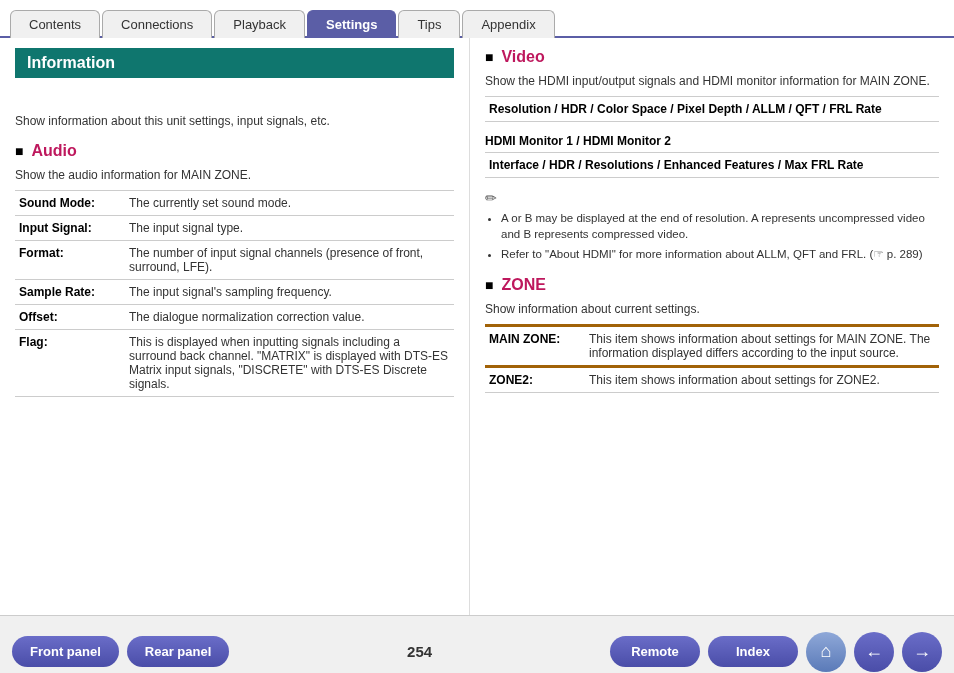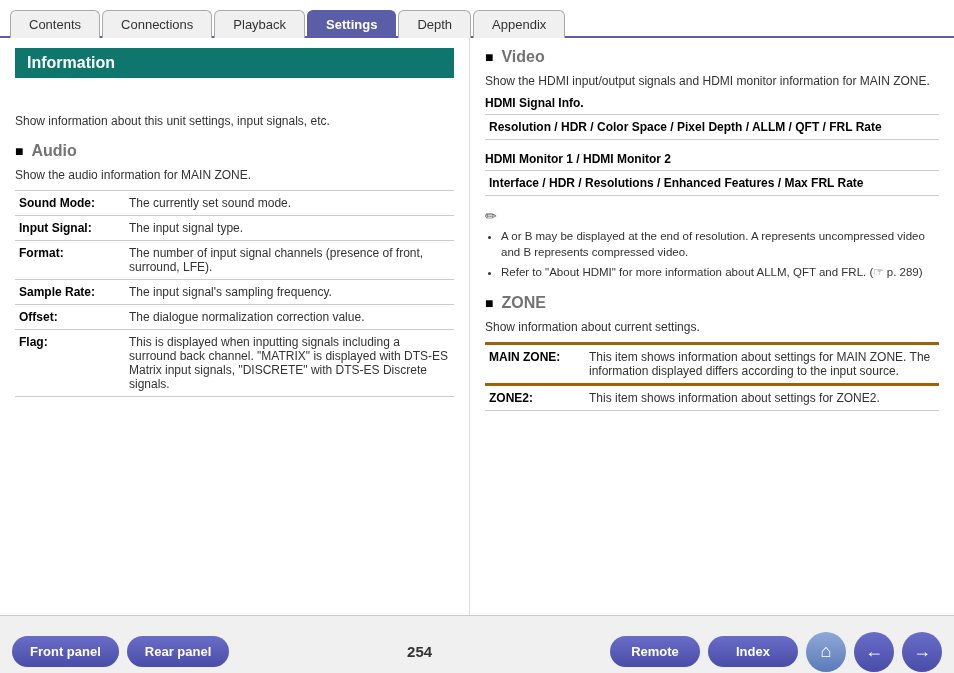--- a/index.html
+++ b/index.html
@@ -68,21 +68,21 @@
       margin-bottom: 14px;
       margin-top: 36px;
     }
 
     
     .section-heading {
       display: flex;
       align-items: center;
       font-size: 16px;
       font-weight: bold;
-      color: #737373;
+      color: #be185d;
       margin-bottom: 8px;
     }
     .section-heading::before {
       content: '■';
       color: #000;
       margin-right: 8px;
       font-size: 14px;
     }
 
     .section-subtext {
@@ -242,21 +242,21 @@
     }
   </style>
 </head>
 <body>
 
 <nav class="top-nav">
   <div class="nav-tab">Contents</div>
   <div class="nav-tab">Connections</div>
   <div class="nav-tab">Playback</div>
   <div class="nav-tab active">Settings</div>
-  <div class="nav-tab">Depth</div>
+  <div class="nav-tab">Tips</div>
   <div class="nav-tab">Appendix</div>
 </nav>
 
 <div class="main-content">
 
   <div class="left-col">
     <div class="info-header">Information</div>
     <p class="intro-text">Show information about this unit settings, input signals, etc.</p>
 
     <div class="section-heading">Audio</div>
@@ -289,21 +289,20 @@
         <td>This is displayed when inputting signals including a surround back channel. "MATRIX" is displayed with DTS-ES Matrix input signals, "DISCRETE" with DTS-ES Discrete signals.</td>
       </tr>
     </tbody>
       </table>
   </div>
 
   <div class="right-col">
     <div class="section-heading">Video</div>
     <p class="section-subtext">Show the HDMI input/output signals and HDMI monitor information for MAIN ZONE.</p>
 
-    <div class="hdmi-section-title">HDMI Signal Info.</div>
     <table class="hdmi-table">
       <tbody>
           <tr>
         <td>Resolution / HDR / Color Space / Pixel Depth / ALLM / QFT / FRL Rate</td>
       </tr>
     </tbody>
       </table>
 
     <div class="hdmi-section-title">HDMI Monitor 1 / HDMI Monitor 2</div>
     <table class="hdmi-table">

